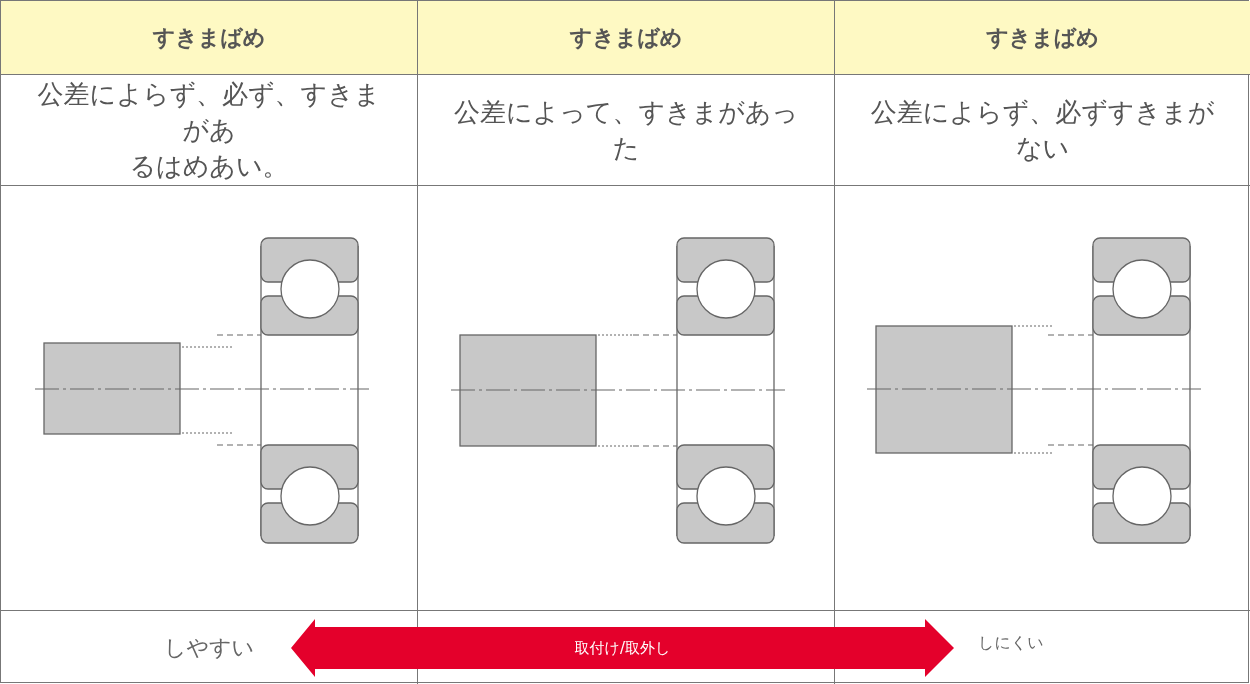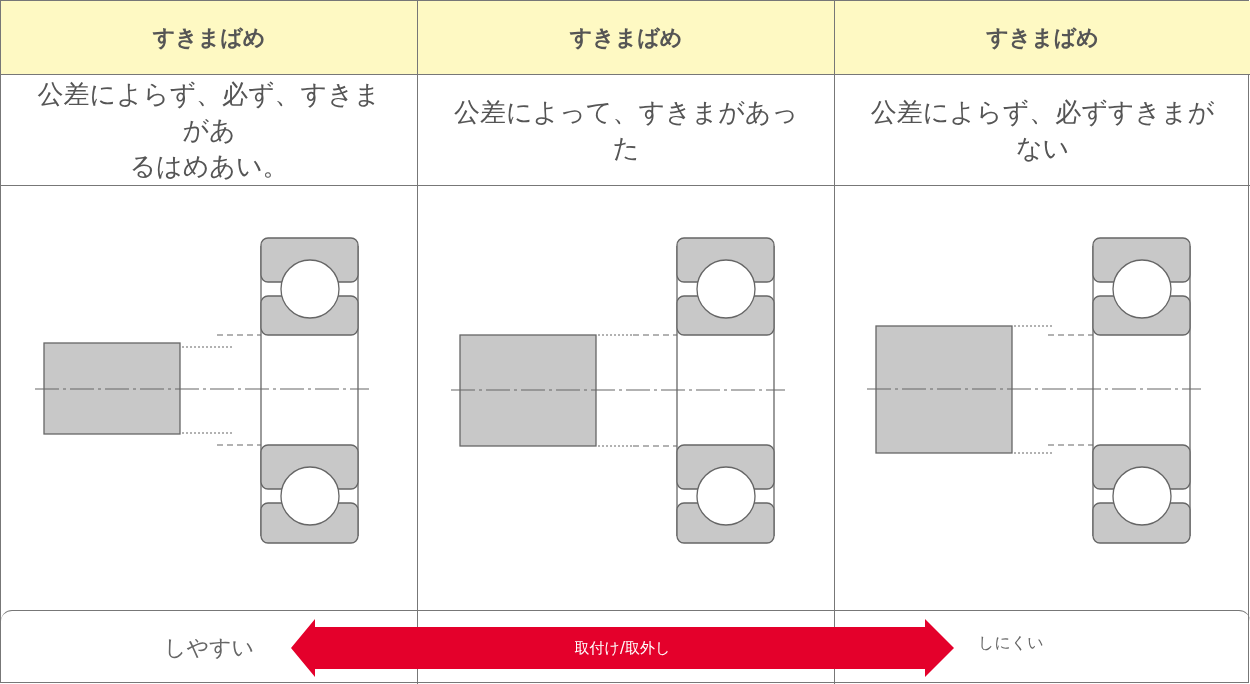--- a/index.html
+++ b/index.html
@@ -6,21 +6,21 @@
   body{width:1250px;height:684px;overflow:hidden;font-family:"DejaVu Sans",sans-serif;color:#555;}
   .table{position:absolute;left:0;top:0;width:1249px;height:683px;border:1px solid #777;box-sizing:border-box;}
   .col{position:absolute;top:0;height:609px;border-right:1px solid #777;box-sizing:border-box;}
   .c0{left:0;width:417px;}
   .c1{left:417px;width:417px;}
   .c2{left:834px;width:415px;border-right:none;}
   .head{height:74px;background:#fef9c3;border-bottom:1px solid #777;display:flex;align-items:center;justify-content:center;font-weight:bold;font-size:22px;color:#555;box-sizing:border-box;}
   .desc{height:111px;border-bottom:1px solid #777;display:flex;align-items:center;justify-content:center;text-align:center;font-size:26px;line-height:36px;color:#555;padding:0 26px;box-sizing:border-box;}
   .fig{position:relative;height:424px;}
   .fig svg{position:absolute;left:0;top:0;}
-  .footer{position:absolute;left:0;top:609px;width:1249px;height:74px;border-top:1px solid #777;box-sizing:border-box;border-radius:11px;}
+  .footer{position:absolute;left:0;top:609px;width:1249px;height:74px;border-top:1px solid #777;box-sizing:border-box;}
   .fdiv{position:absolute;top:0;height:74px;border-left:1px solid #777;}
   .easy{position:absolute;left:163px;top:22px;font-size:22px;color:#666;}
   .hard{position:absolute;left:977px;top:22px;font-size:16px;color:#666;}
   .arrow{position:absolute;left:290px;top:8px;}
   .arrow-label{position:absolute;left:290px;top:8px;width:663px;height:58px;display:flex;align-items:center;justify-content:center;color:#fff;font-size:15px;}
 </style>
 </head>
 <body>
 
 <div class="table">

